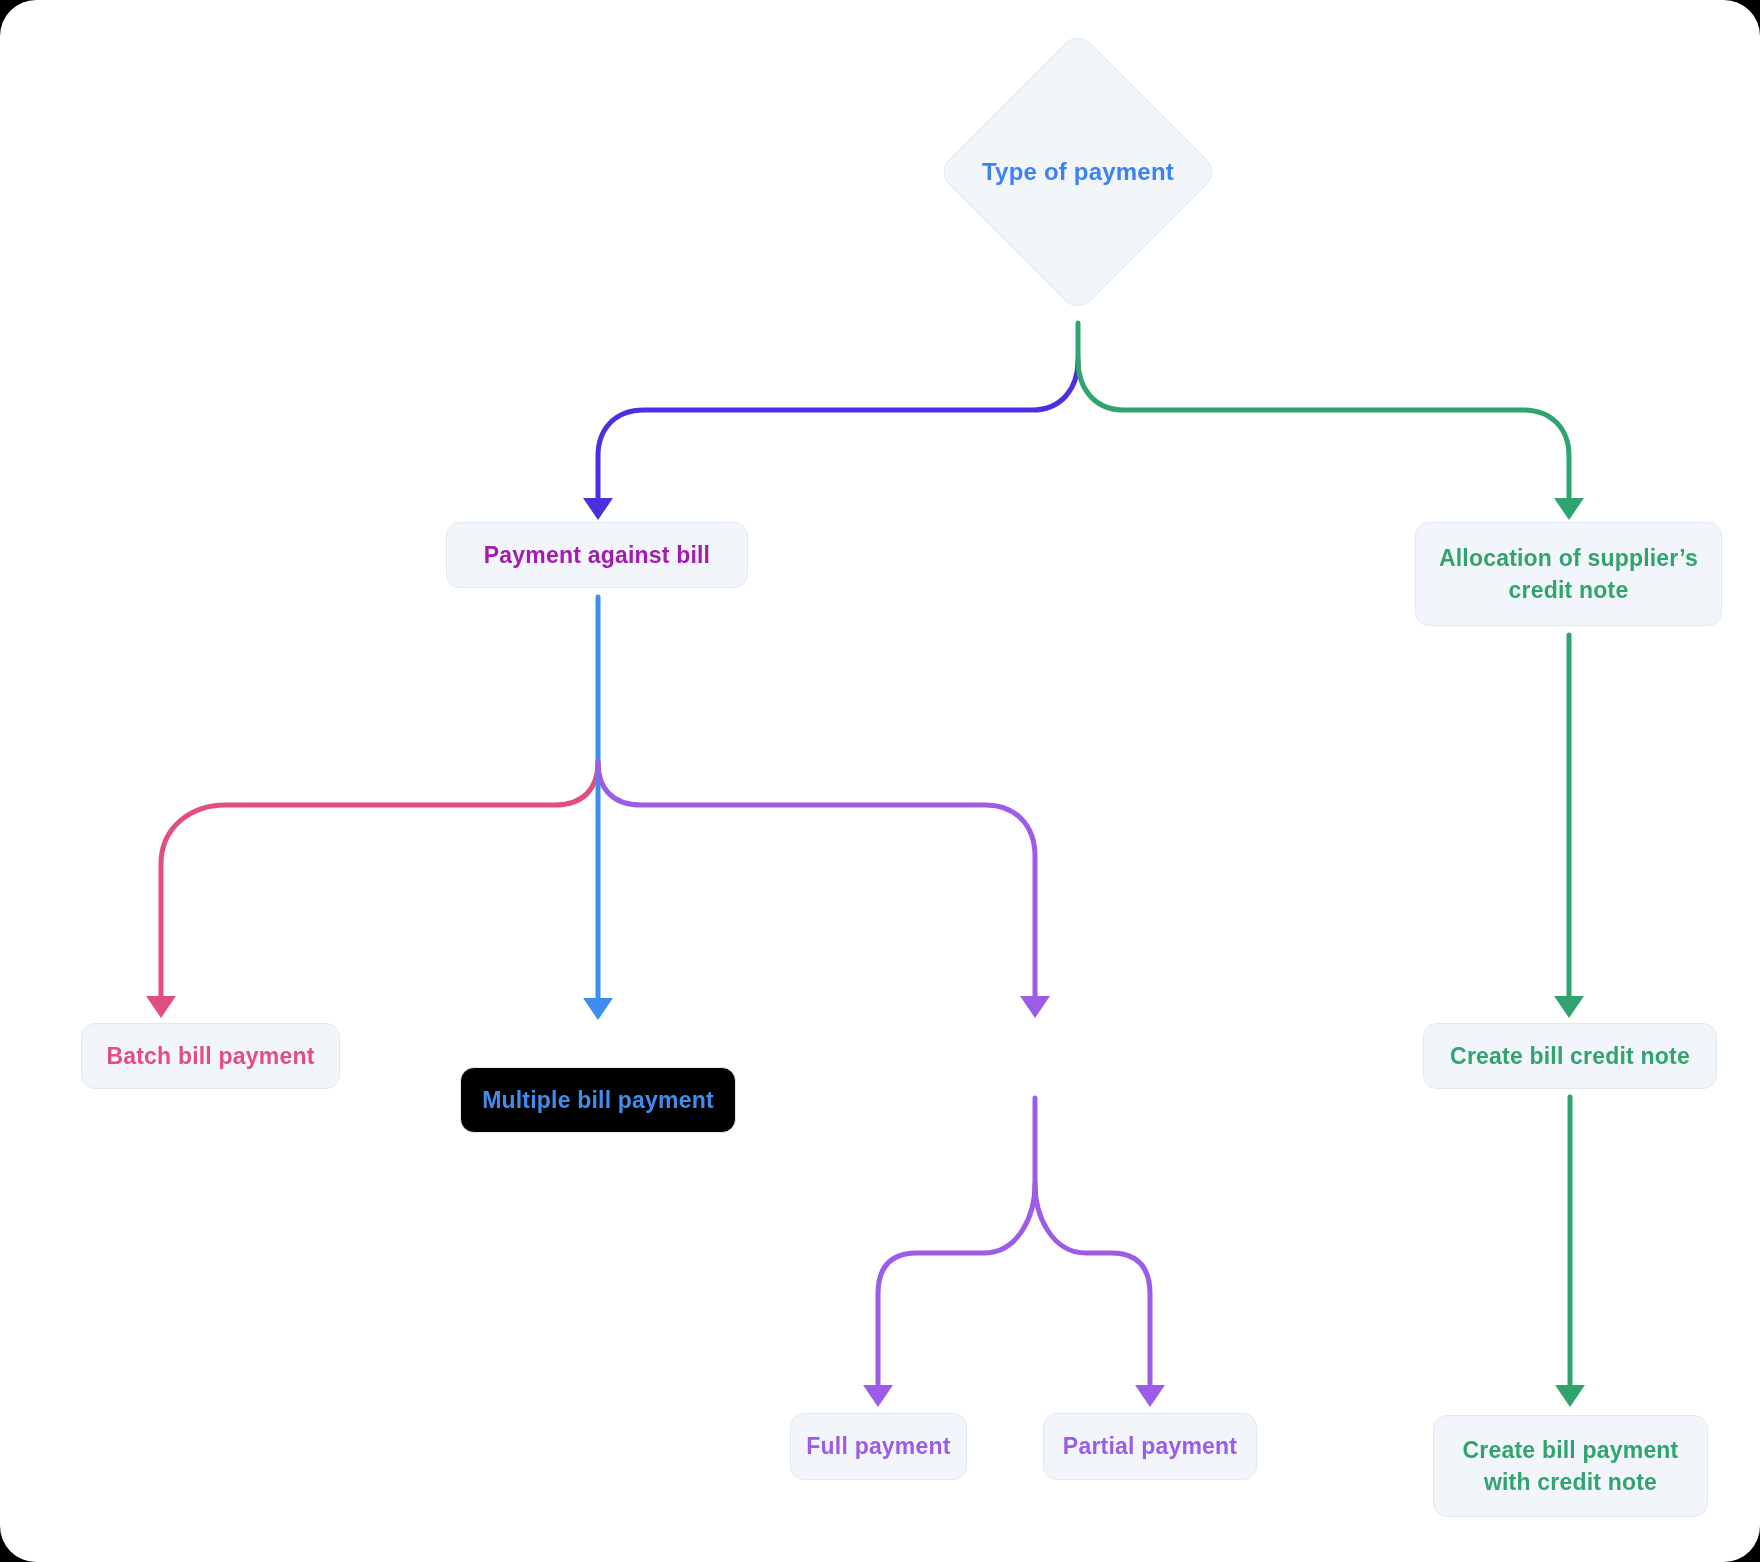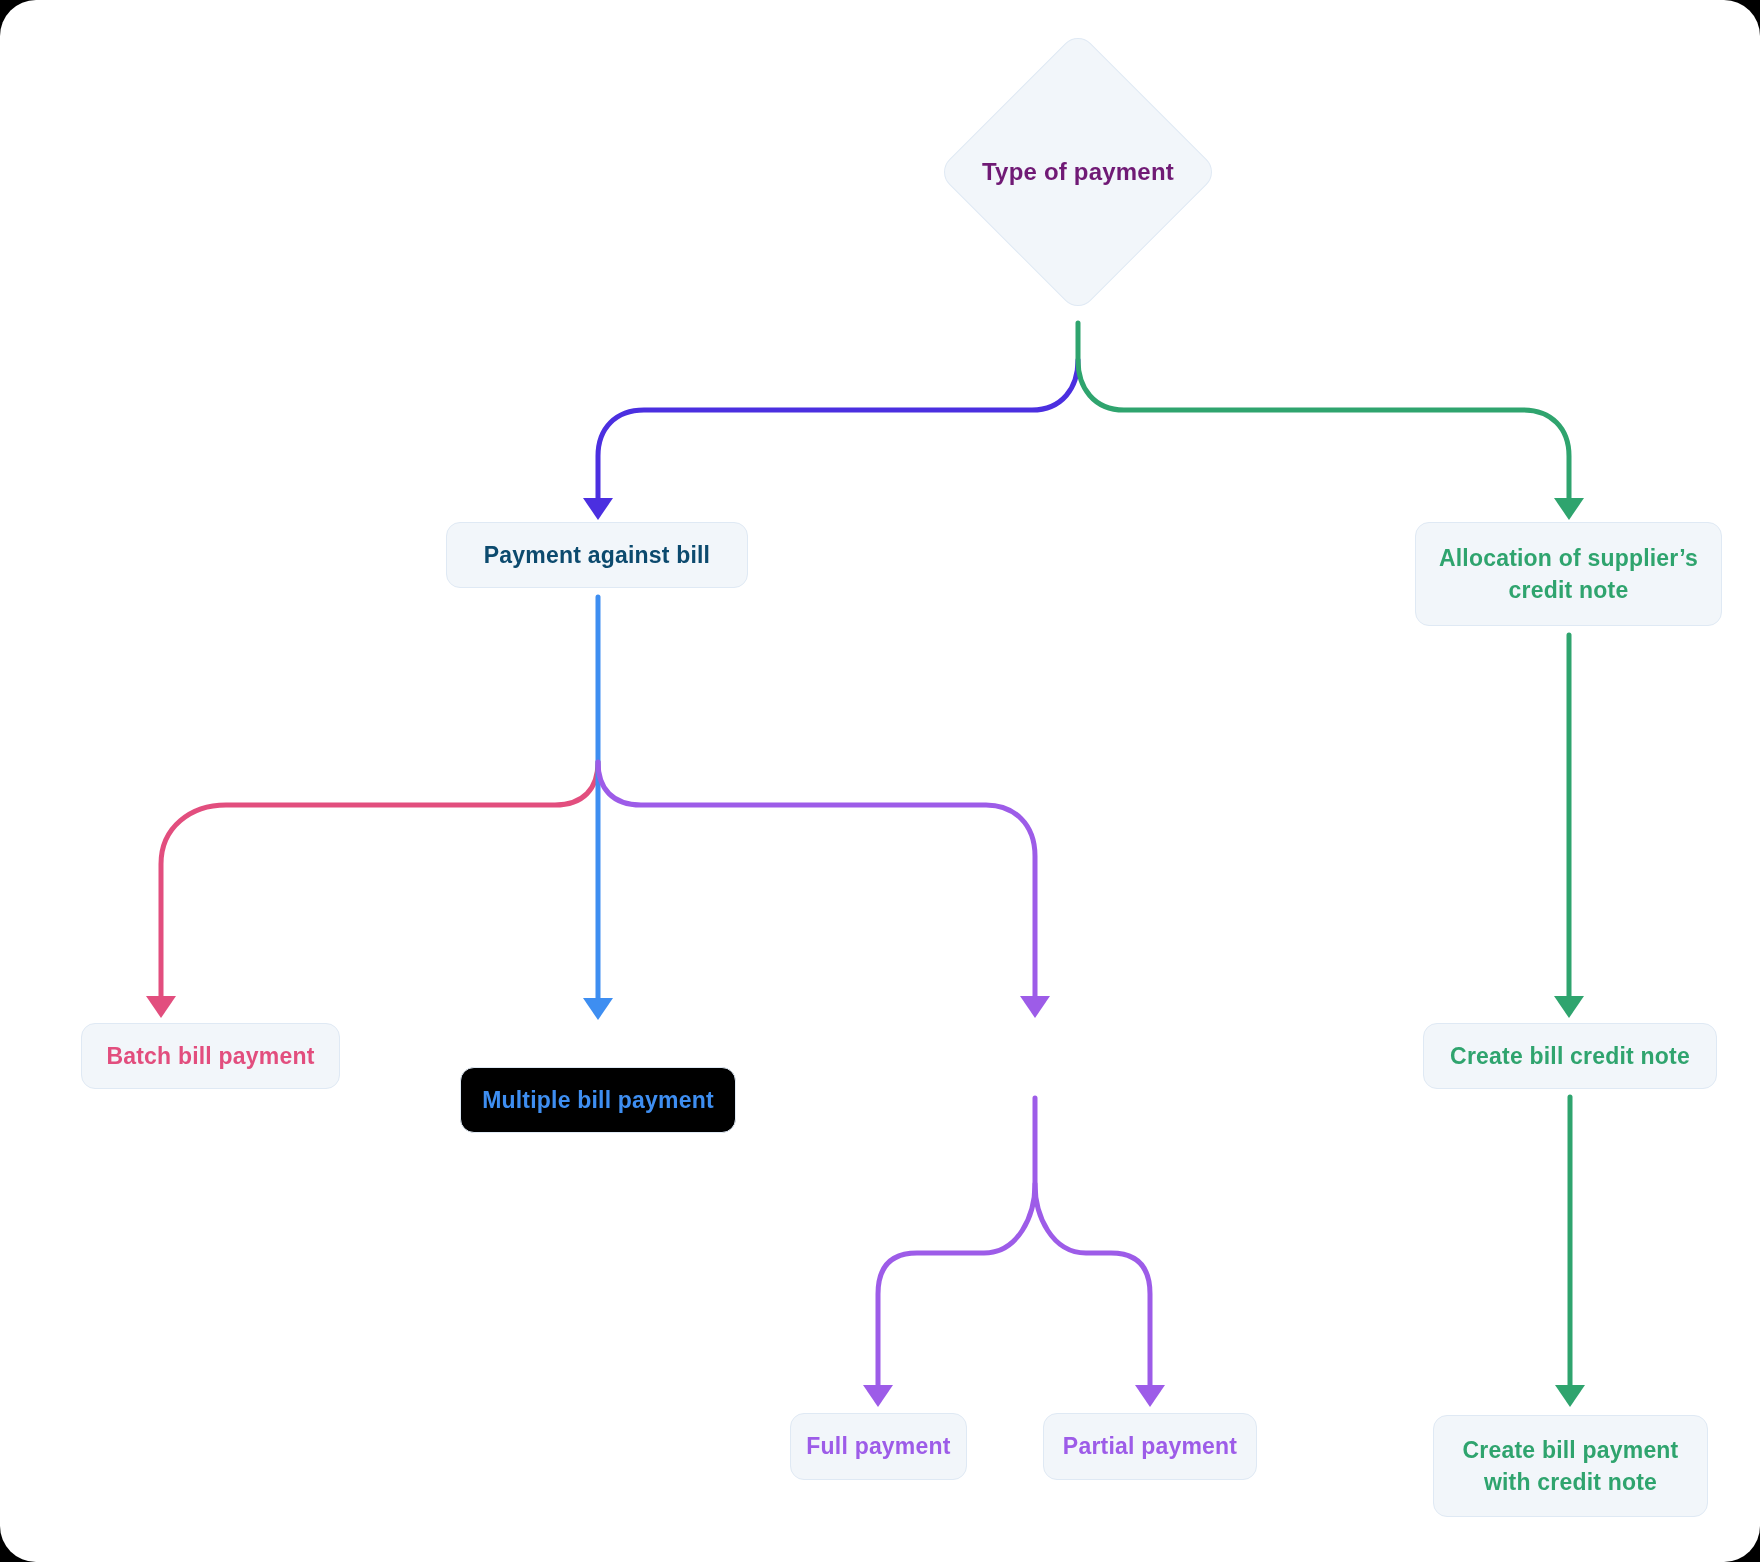--- a/index.html
+++ b/index.html
@@ -115,24 +115,24 @@
 
     <path class="edge" d="M1035 1184 C1035 1216 1052 1253 1086 1253 L1111 1253 C1137 1253 1150 1267 1150 1294 L1150 1386" stroke="#9d5ce8"></path>
     <path d="M1135 1385 L1165 1385 L1150 1407 Z" fill="#9d5ce8"></path>
 
     <path class="edge" d="M1570 1097 L1570 1386" stroke="#2fa46e"></path>
     <path d="M1555 1385 L1585 1385 L1570 1407 Z" fill="#2fa46e"></path>
   </svg>
 
   <div class="diamond-wrap">
     <div class="diamond-shape" style="background: rgb(242, 246, 250); border-color: rgb(223, 233, 244);"></div>
-    <div class="diamond-label" style="color: #701a75;">Type of payment</div>
+    <div class="diamond-label" style="color: #3b82f6;">Type of payment</div>
   </div>
 
-  <div class="node" id="n-pab" style="color: #0c4a6e; background: rgb(242, 246, 250); border-color: rgb(223, 233, 244); text-align: center;">
+  <div class="node" id="n-pab" style="color: #a21caf; background: rgb(242, 246, 250); border-color: rgb(223, 233, 244); text-align: center;">
     <span class="line">Payment against bill</span>
   </div>
 
   <div class="node" id="n-alloc" style="color: rgb(47, 164, 110); background: rgb(242, 246, 250); border-color: rgb(223, 233, 244);">
     <span class="line">Allocation of supplier’s</span>
     <span class="line">credit note</span>
   </div>
 
   <div class="node" id="n-batch" style="color: rgb(226, 78, 126); background: rgb(242, 246, 250); border-color: rgb(223, 233, 244);">
     <span class="line">Batch bill payment</span>

